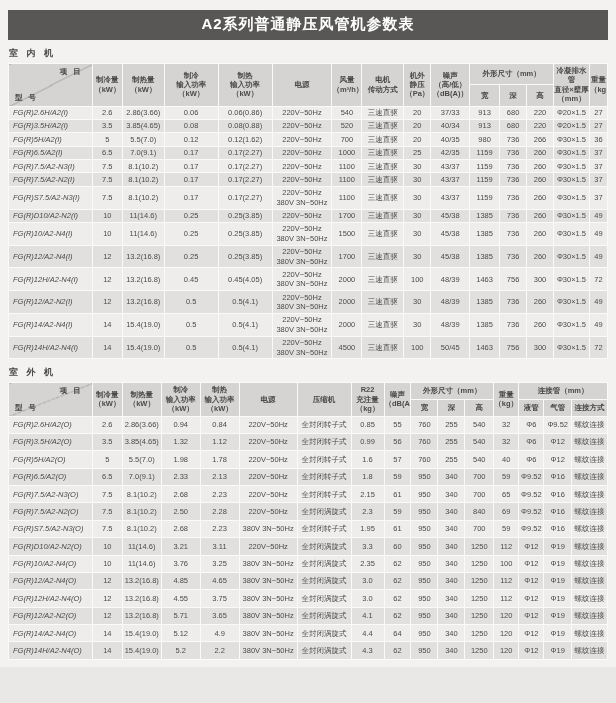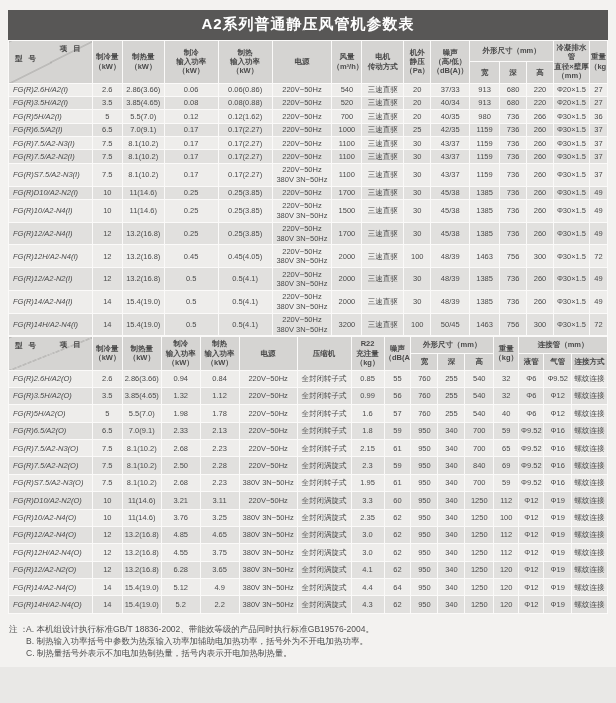--- a/index.html
+++ b/index.html
@@ -33,37 +33,38 @@
   table.outdoor td { padding:3.5px 1px; }
   .spec-table tbody tr:nth-child(odd)  { background:#eeedeb; }
   .spec-table tbody tr:nth-child(even) { background:#e1e0de; }
   .spec-table td:first-child { text-align:left; padding-left:4px;font-style:italic; }
   th.diag {
     position:relative; padding:0;
     background-image:linear-gradient(to bottom right,
       transparent 49.4%, #a5a4a2 49.4%, #a5a4a2 50.6%, transparent 50.6%);
   }
   .diag-item  { position:absolute; top:3px;  right:9px; letter-spacing:2px; }
-  .diag-model { position:absolute; bottom:19px; left:6px; letter-spacing:2px; }
+  .diag-model { position:absolute; bottom:3px; left:6px; letter-spacing:2px; }
   .notes {
     margin-top:9px; font-size:8.5px; line-height:1.42;
     color:#4f4f4f; position:relative; padding-left:18px;
   }
   .notes-label { position:absolute; left:1px; top:0; }
   .note-item { white-space:nowrap; }
 </style>
 </head>
 <body>
 
 <div class="page">
 
   <div class="title-bar">
     <span>A2系列普通静压风管机参数表</span>
   </div>
 
+  <div class="section-label">室 内 机</div>
 
   <table class="spec-table indoor">
     <colgroup>
       <col style="width:14%">
         <col style="width:5%">
         <col style="width:7%">
       <col style="width:9%">
         <col style="width:9%">
         <col style="width:10%">
       <col style="width:5%">
@@ -345,33 +346,34 @@
           <td>49</td>
         </tr>
         <tr>
           <td>FG(R)14H/A2-N4(I)</td>
           <td>14</td>
           <td>15.4(19.0)</td>
           <td>0.5</td>
           <td>0.5(4.1)</td>
           <td>220V~50Hz
 380V 3N~50Hz</td>
-          <td>3200</td>
+          <td>4500</td>
           <td>三速直驱</td>
           <td>100</td>
           <td>50/45</td>
           <td>1463</td>
           <td>756</td>
           <td>300</td>
           <td>Φ30×1.5</td>
           <td>72</td>
         </tr>
       </tbody>
   </table>
 
+  <div class="section-label">室 外 机</div>
 
   <table class="spec-table outdoor">
     <colgroup>
       <col style="width:14%">
         <col style="width:5%">
         <col style="width:6.5%">
       <col style="width:6.5%">
         <col style="width:6.5%">
         <col style="width:9.7%">
       <col style="width:9%">
@@ -618,21 +620,21 @@
           <td>1250</td>
           <td>112</td>
           <td>Φ12</td>
           <td>Φ19</td>
           <td>螺纹连接</td>
         </tr>
         <tr>
           <td>FG(R)12/A2-N2(O)</td>
           <td>12</td>
           <td>13.2(16.8)</td>
-          <td>6.28</td>
+          <td>5.71</td>
           <td>3.65</td>
           <td>380V 3N~50Hz</td>
           <td>全封闭涡旋式</td>
           <td>4.1</td>
           <td>62</td>
           <td>950</td>
           <td>340</td>
           <td>1250</td>
           <td>120</td>
           <td>Φ12</td>

